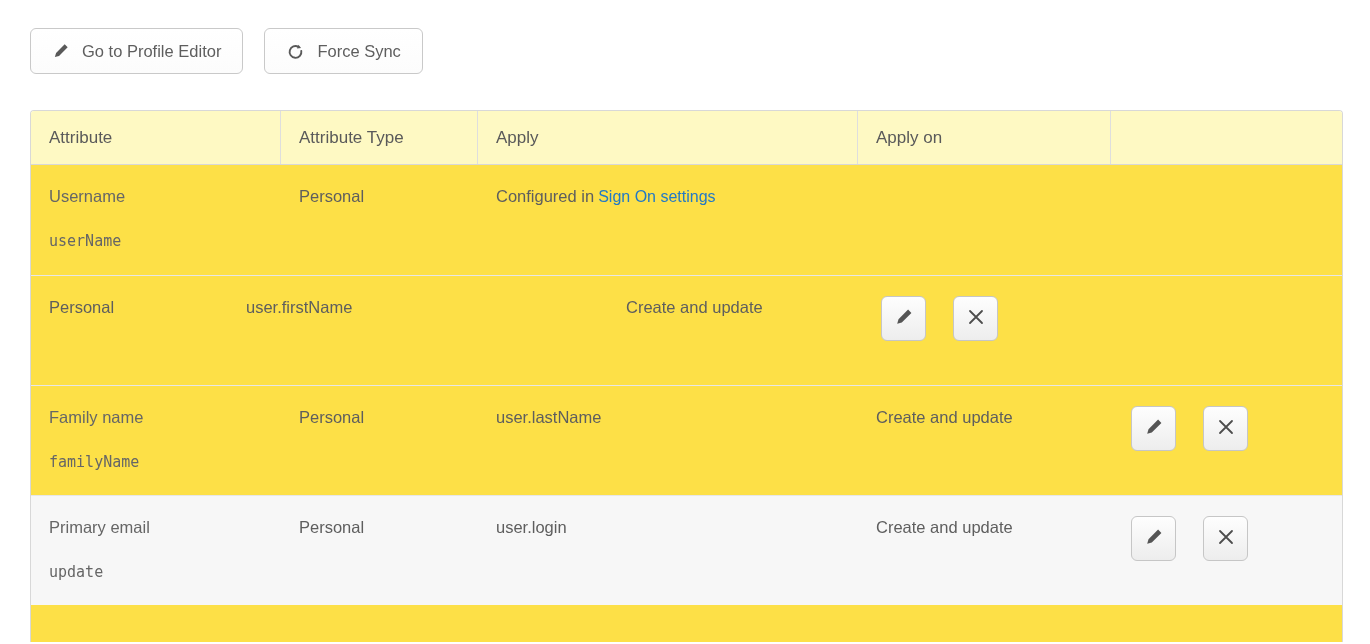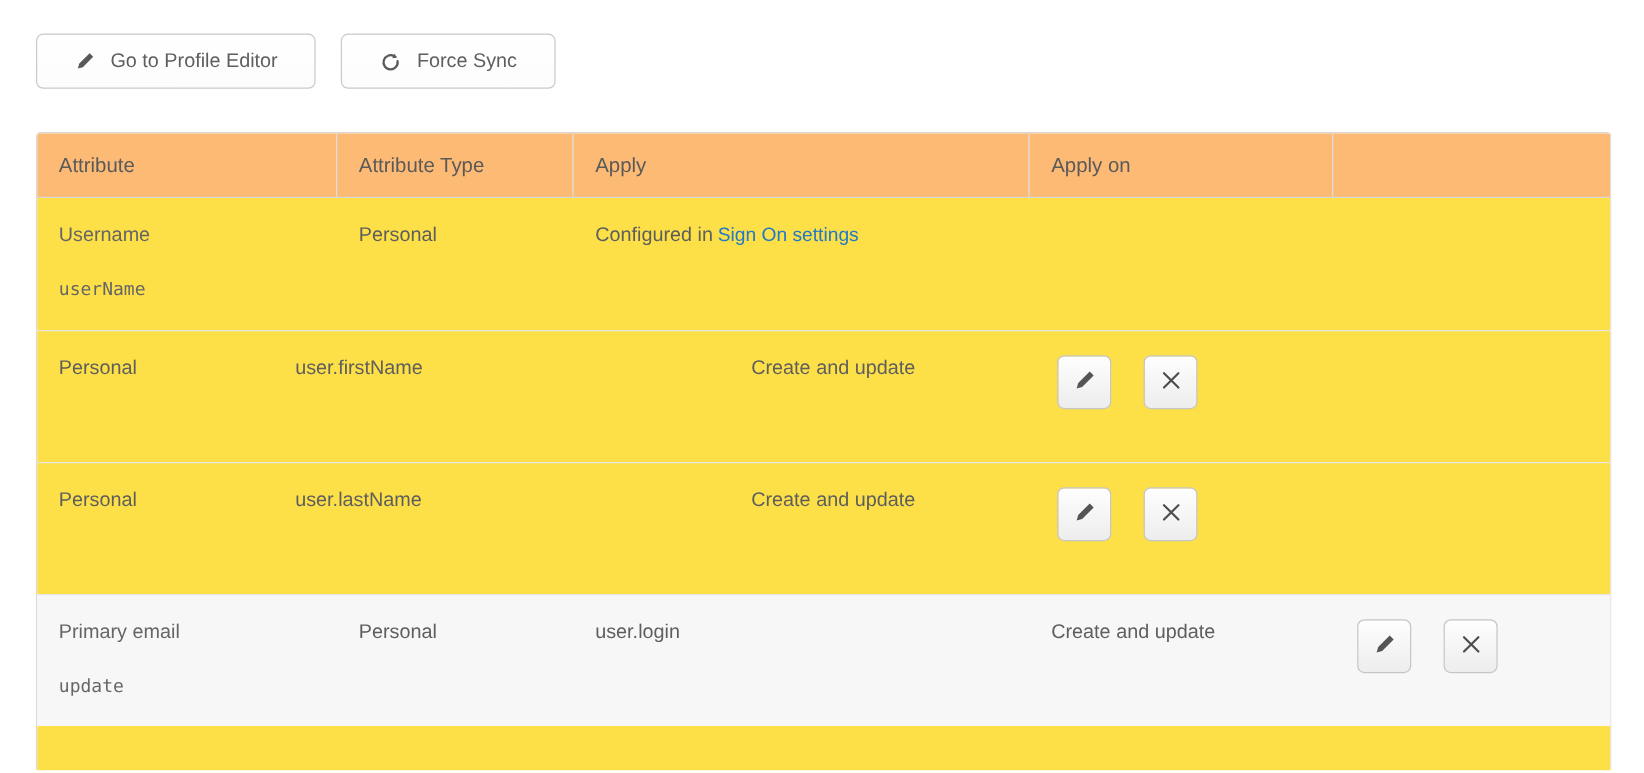--- a/index.html
+++ b/index.html
@@ -11,21 +11,21 @@
     color: #5e5e5e;
   }
   
   .toolbar {
     position: absolute; left: 30px; top: 28px;
     display: flex; gap: 21px;
   }
   .tb-btn {
     height: 46px;
     display: inline-flex; align-items: center;
-    padding: 0 31px;
+    padding: 0 21px;
     background: linear-gradient(#ffffff, #fcfcfc);
     border: 1px solid #c9c9c9;
     border-radius: 6px;
     font-family: "Liberation Sans", sans-serif;
     font-size: 16.5px;
     color: #5e5e5e;
     cursor: pointer;
   }
   .tb-btn .btn-icon { display: inline-flex; margin-right: 12px; }
   
@@ -38,21 +38,21 @@
     background: #fff;
     overflow: hidden;
   }
   .t-row { display: flex; width: 100%; }
   .col-attr    { width: 250px; }
   .col-type    { width: 197px; }
   .col-value   { width: 380px; }
   .col-apply   { width: 253px; }
   .col-actions { flex: 1; }
   .t-header {
-    background: #fdba74;
+    background: #fef9c3;
     height: 54px;
     border-bottom: 1px solid #d8d8d8;
   }
   .t-header .h-cell {
     display: flex; align-items: center;
     padding-left: 18px;
     font-size: 17px;
     color: #5a5a5a;
     border-right: 1px solid #dedede;
   }
@@ -156,20 +156,24 @@
             <svg width="20" height="20" viewBox="0 0 20 20">
               <path d="M4 4 L16 16 M16 4 L4 16" stroke="#4d4d4d" stroke-width="1.8" stroke-linecap="round"></path>
             </svg>
           </span>
         </button>
       </div>
     </div>
   </div>
 
   <div class="t-row body-row">
+    <div class="b-cell col-attr">
+      <div class="attr-label">Family name</div>
+      <div class="attr-var">familyName</div>
+    </div>
     <div class="b-cell col-type">
       <span class="cell-text">Personal</span>
     </div>
     <div class="b-cell col-value">
       <span class="cell-text">user.lastName</span>
     </div>
     <div class="b-cell col-apply">
       <span class="cell-text">Create and update</span>
     </div>
     <div class="col-actions">

